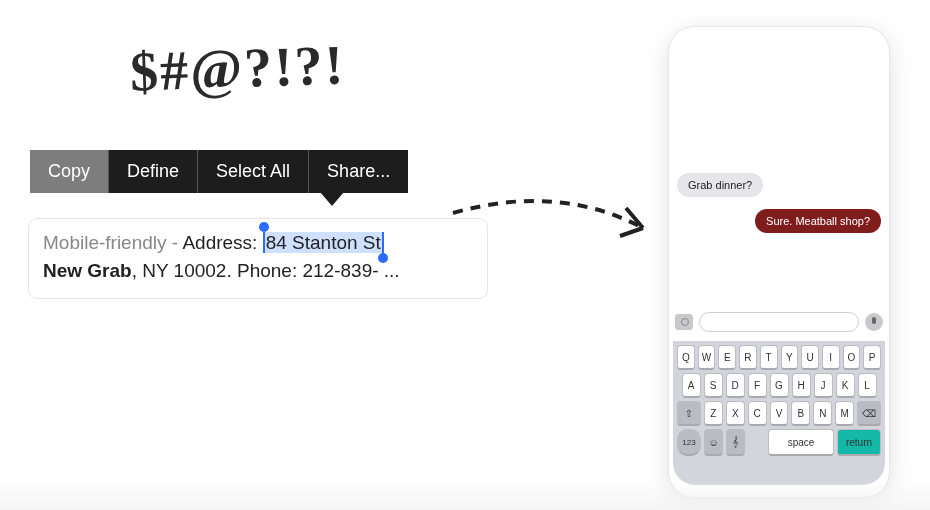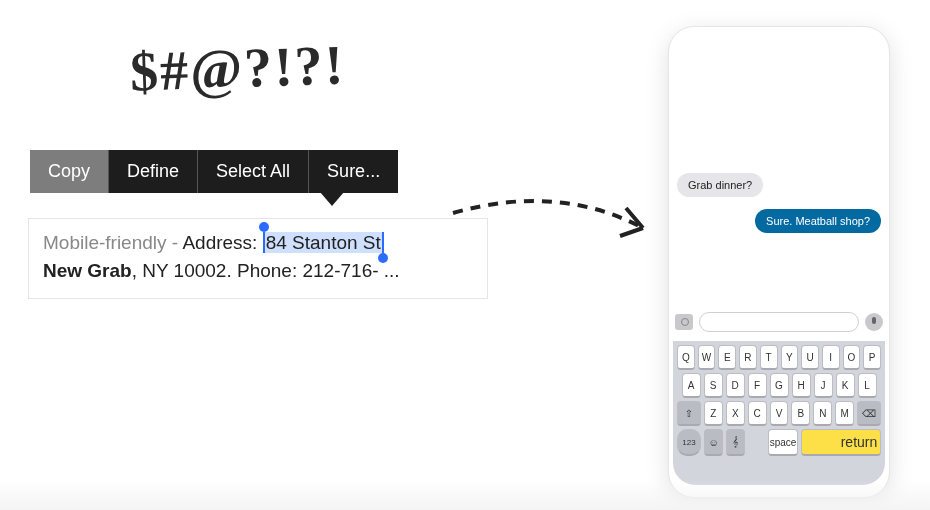--- a/index.html
+++ b/index.html
@@ -4,70 +4,70 @@
 <style>
   html,body{margin:0;padding:0;background:#fff;font-family:-apple-system,Helvetica,Arial,sans-serif;}
   .stage{position:relative;width:930px;height:510px;overflow:hidden;}
   .graffiti{position:absolute;left:130px;top:36px;font-size:56px;font-weight:700;letter-spacing:2px;color:#2a2a2a;font-family:"Comic Sans MS","Marker Felt",cursive;transform:rotate(-2deg);}
   .menu-wrap{position:absolute;left:30px;top:150px;}
   .ios-menu{display:inline-flex;border-radius:0;overflow:hidden;background:#1d1d1d;position:relative;z-index:2;}
   .ios-menu .item{color:#fff;padding:11px 18px;font-size:18px;border-right:1px solid #555;cursor:pointer;}
   .ios-menu .item:last-child{border-right:none;}
   .ios-menu .item:first-child{background:#7d7d7d;}
   .menu-tail{position:absolute;left:290px;top:42px;width:0;height:0;border-left:12px solid transparent;border-right:12px solid transparent;border-top:14px solid #1d1d1d;}
-  .snippet{position:absolute;left:28px;top:218px;width:430px;padding:10px 14px 14px 14px;border:1px solid #e5e5e5;border-radius:0;color:#222;font-size:19px;line-height:1.45;}
+  .snippet{position:absolute;left:28px;top:218px;width:430px;padding:10px 14px 14px 14px;border:1px solid #e5e5e5;border-radius:9px;color:#222;font-size:19px;line-height:1.45;}
   .snippet .gray{color:#888;}
   .snippet .bold{font-weight:700;}
   .sel{background:#cfe0ff;border-left:2px solid #2b6cff;border-right:2px solid #2b6cff;padding:0 1px;position:relative;}
   .sel::before{content:"";position:absolute;left:-6px;top:-10px;width:10px;height:10px;background:#2b6cff;border-radius:50%;}
   .sel::after{content:"";position:absolute;right:-6px;bottom:-10px;width:10px;height:10px;background:#2b6cff;border-radius:50%;}
   .arrow{position:absolute;left:448px;top:178px;}
   .phone{position:absolute;right:40px;top:26px;width:220px;height:470px;background:#fff;border:1px solid #e5e5e5;border-radius:26px;box-shadow:0 6px 24px rgba(0,0,0,0.12);}
   .chat{position:absolute;left:0;right:0;top:30px;height:240px;padding:0 8px;}
   .bubble{display:inline-block;max-width:70%;padding:6px 11px;border-radius:14px;font-size:11px;margin:6px 0;clear:both;text-align:right;}
   .brecv{background:#e6e6ea;color:#222;float:left;}
-  .bsend{background:#0369a1;color:#fff;float:right;margin-left:18px;}
+  .bsend{background:#7f1d1d;color:#fff;float:right;margin-left:18px;}
   .row{width:100%;overflow:hidden;}
   .inputbar{position:absolute;left:6px;right:6px;top:284px;height:22px;display:flex;align-items:center;gap:6px;}
   .cam{width:18px;height:16px;background:#c9c9cb;border-radius:3px;position:relative;}
   .cam::before{content:"";position:absolute;left:6px;top:4px;width:6px;height:6px;border:1px solid #888;border-radius:50%;}
   .txtfield{flex:1;height:18px;border:1px solid #d0d0d4;border-radius:10px;background:#fff;}
   .mic{width:18px;height:18px;background:#c9c9cb;border-radius:50%;position:relative;}
   .mic::before{content:"";position:absolute;left:7px;top:4px;width:4px;height:7px;background:#666;border-radius:2px;}
   .kbd{position:absolute;left:4px;right:4px;top:314px;bottom:12px;background:#d2d5db;border-radius:0 0 22px 22px;padding:4px 4px 6px 4px;}
   .krow{display:flex;justify-content:center;gap:3px;margin-bottom:3px;}
   .key{background:#fff;border:1px solid #bcbcc2;border-bottom:2px solid #a9a9af;border-radius:4px;font-size:10px;color:#333;display:flex;align-items:center;justify-content:center;cursor:pointer;}
   .k{width:17px;height:22px;}
   .kw{width:22px;height:22px;background:#b9bcc3;}
   .kspace{flex:1;height:24px;margin-left:20px;}
-  .kret{width:42px;height:24px;background:#fde047;font-size:14px;padding-left:36px;}
+  .kret{width:42px;height:24px;background:#14b8a6;font-size:10px;}
   .k123{width:22px;height:24px;background:#b9bcc3;font-size:8px;border-radius:10px;}
   .kmic{width:17px;height:24px;background:#b9bcc3;}
   .kglobe{width:17px;height:24px;background:#b9bcc3;}
   .vgrad{position:absolute;left:0;right:0;bottom:0;height:30px;background:linear-gradient(to bottom,rgba(255,255,255,0),#f4f4f4);}
 </style>
 </head>
 <body>
 
 <div class="stage">
   <div class="graffiti">$#@?!?!</div>
 
   <div class="menu-wrap">
     <div class="ios-menu">
       <div class="item">Copy</div>
       <div class="item">Define</div>
       <div class="item">Select All</div>
-      <div class="item">Sure...</div>
+      <div class="item">Share...</div>
     </div>
     <div class="menu-tail"></div>
   </div>
 
   <div class="snippet">
     <span class="gray">Mobile-friendly - </span><span>Address: </span><span class="sel">84 Stanton St</span><br>
-    <span class="bold">New Grab</span><span>, NY 10002. Phone: 212-716- ...</span>
+    <span class="bold">New Grab</span><span>, NY 10002. Phone: 212-839- ...</span>
   </div>
 
   <svg class="arrow" width="220" height="100">
     <path d="M5,35 Q110,5 195,50" stroke="#222" stroke-width="4" fill="none" stroke-dasharray="10,8"></path>
     <path d="M195,50 L178,30 M195,50 L172,58" stroke="#222" stroke-width="4" fill="none"></path>
   </svg>
 
   <div class="phone">
     <div class="chat">
       <div style="height:110px"></div>

